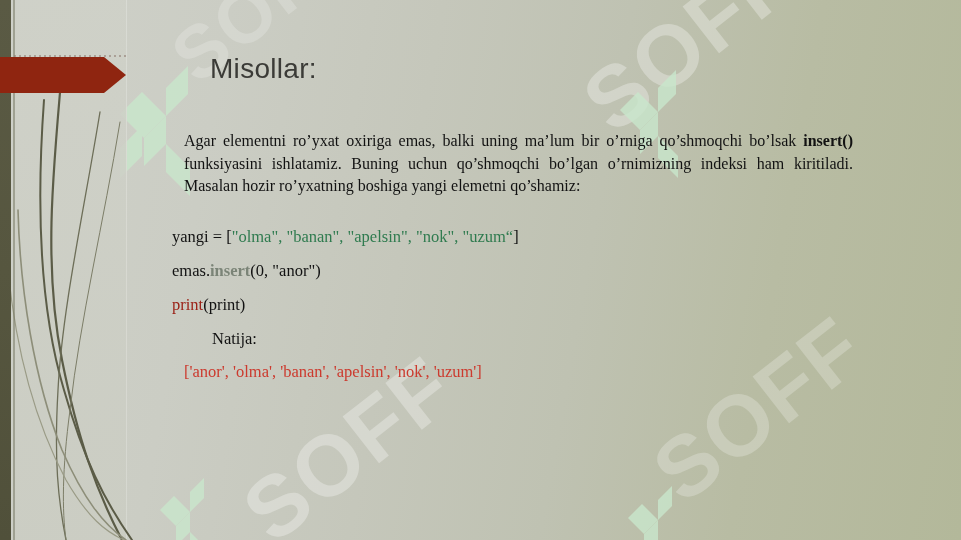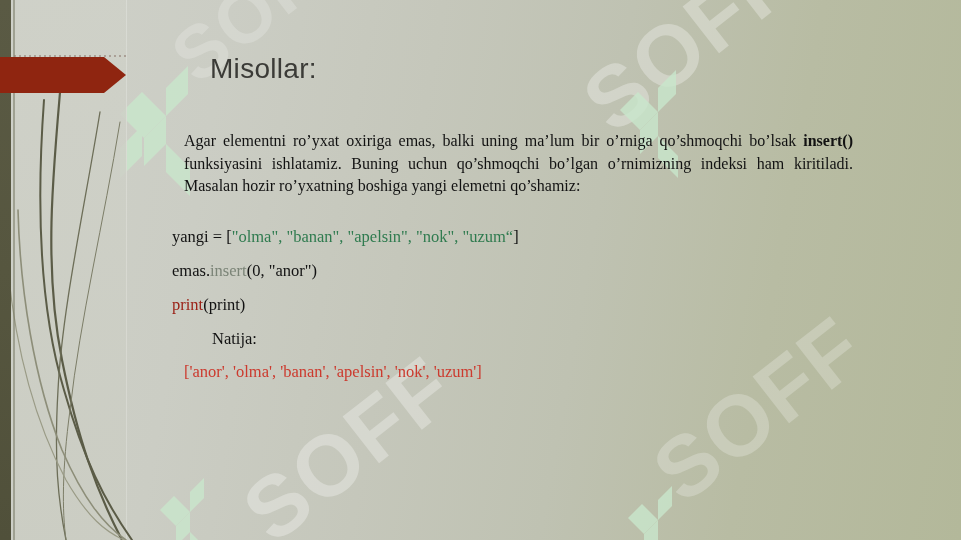--- a/index.html
+++ b/index.html
@@ -118,21 +118,21 @@
   .para b { font-weight: bold; }
 
   .code-line {
     margin: 0;
     font-size: 16.5px;
     line-height: 1.35;
     color: #121212;
     white-space: nowrap;
   }
   .sp-str   { color: #2f7b4f; }
-  .sp-fn    { color: #7b8477; }
+  .sp-fn    { color: #7b8477; font-weight: bold; }
   .sp-kw    { color: #9b2217; }
   .sp-out   { color: #cc3a2e; margin-left: 12px; }
 
   .ln-meva   { position: absolute; left: 172px; top: 226px; }
   .ln-insert { position: absolute; left: 172px; top: 260px; }
   .ln-print  { position: absolute; left: 172px; top: 294px; }
   .ln-natija { position: absolute; left: 172px; top: 328px; margin-left: 40px; }
   .ln-result { position: absolute; left: 172px; top: 361px; }
 </style>
 </head>

